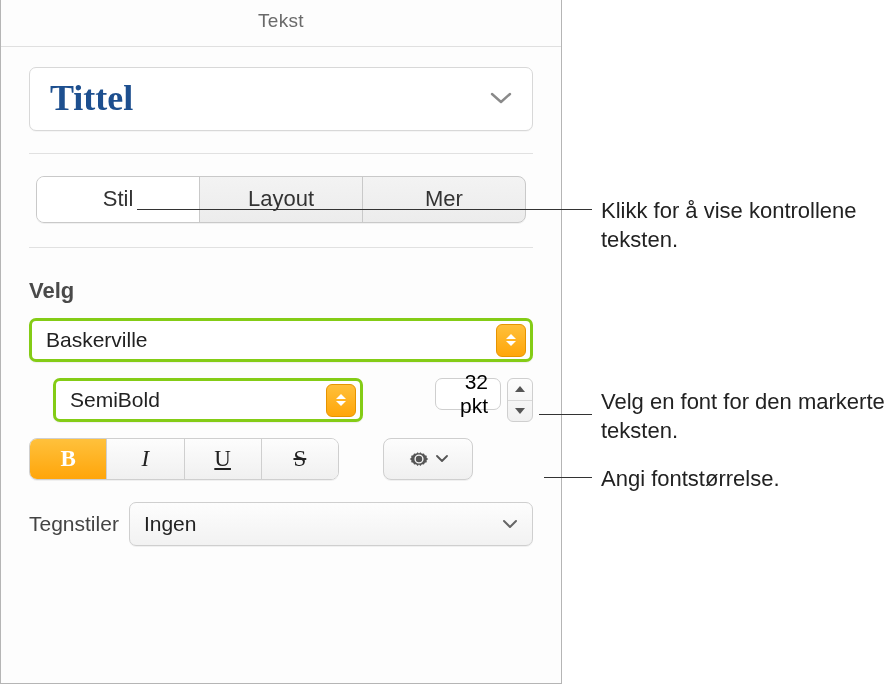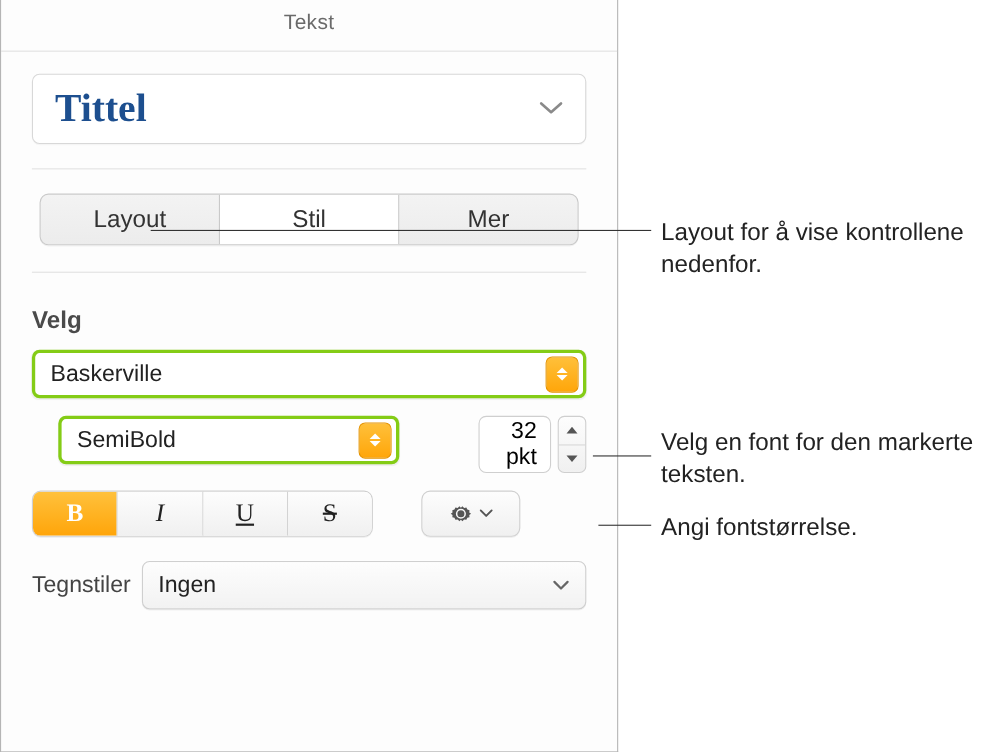--- a/index.html
+++ b/index.html
@@ -137,21 +137,21 @@
     }
     .size-group {
       display: flex;
       align-items: stretch;
       flex: 1;
     }
     .size-input {
       flex: 1;
       border: 1px solid #cfcfcf;
       border-radius: 7px;
-      height: 52px;
+      height: 32px;
       padding: 0 12px;
       font-size: 21px;
       text-align: right;
       background: #fff;
       display: flex;
       align-items: center;
       justify-content: flex-start;
     }
     .stepper {
       width: 26px;
@@ -275,22 +275,22 @@
   <div class="style-preview">
     <div class="style-preview-title">Tittel</div>
     <svg class="chevron-down-svg" viewBox="0 0 22 14">
       <polyline points="2,3 11,11 20,3" fill="none" stroke="#8a8a8a" stroke-width="2.4" stroke-linecap="round" stroke-linejoin="round"></polyline>
     </svg>
   </div>
 
   <hr class="divider">
 
   <div class="tabs">
+    <div class="tab active">Stil</div>
     <div class="tab">Layout</div>
-    <div class="tab active">Stil</div>
     <div class="tab">Mer</div>
   </div>
 
   <hr class="divider" style="margin-top:24px">
 
   <div class="section-label">Velg</div>
 
   <div class="font-row">
     <div class="select-control">
       <span>Baskerville</span>
@@ -349,19 +349,19 @@
         <span>Ingen</span>
         <svg width="16" height="10" viewBox="0 0 16 10">
           <polyline points="2,2 8,8 14,2" fill="none" stroke="#666" stroke-width="2" stroke-linecap="round" stroke-linejoin="round"></polyline>
         </svg>
       </div>
     </div>
   </div>
 </div>
 
 <div class="leader" style="left:137px; top:209px; width:455px;"></div>
-<div class="annotation" style="left:601px; top:197px;">Layout for å vise kontrollene nedenfor.</div>
+<div class="annotation" style="left:601px; top:197px;">Klikk for å vise kontrollene teksten.</div>
 
 <div class="leader" style="left:539px; top:414px; width:53px;"></div>
 <div class="annotation" style="left:601px; top:388px;">Velg en font for den markerte teksten.</div>
 
 <div class="leader" style="left:544px; top:477px; width:48px;"></div>
 <div class="annotation" style="left:601px; top:465px;">Angi fontstørrelse.</div>
 
 </body></html>

